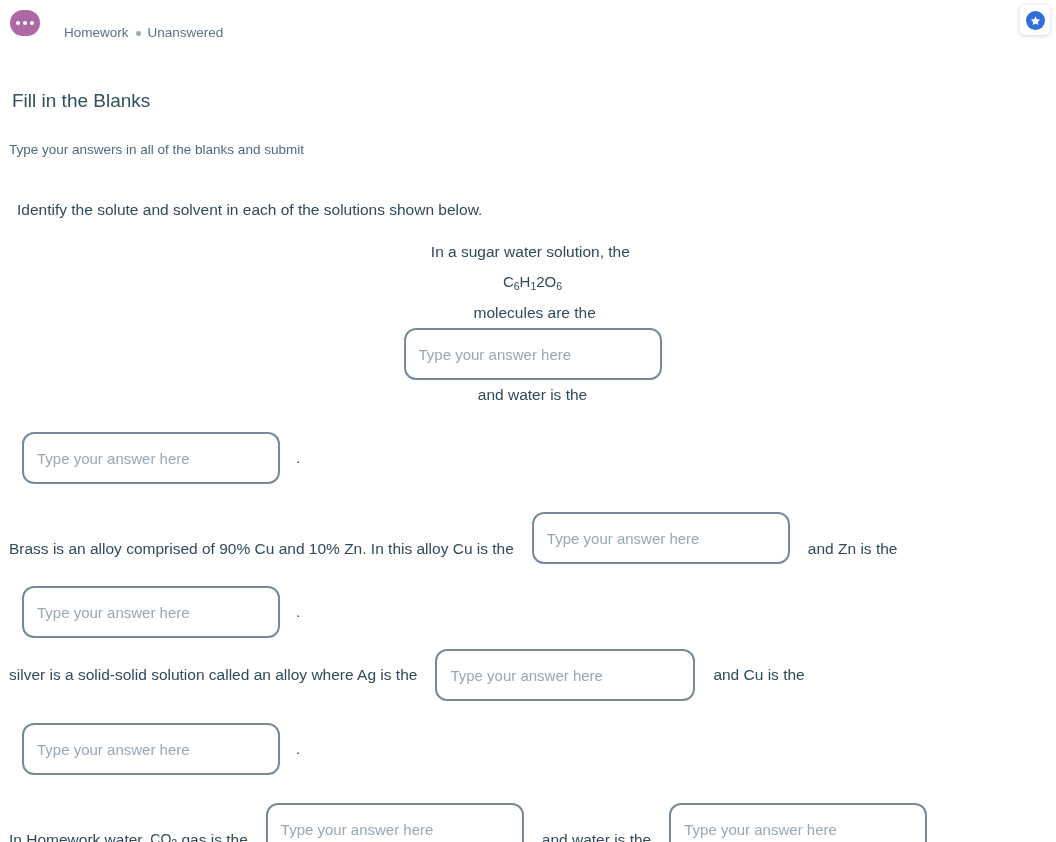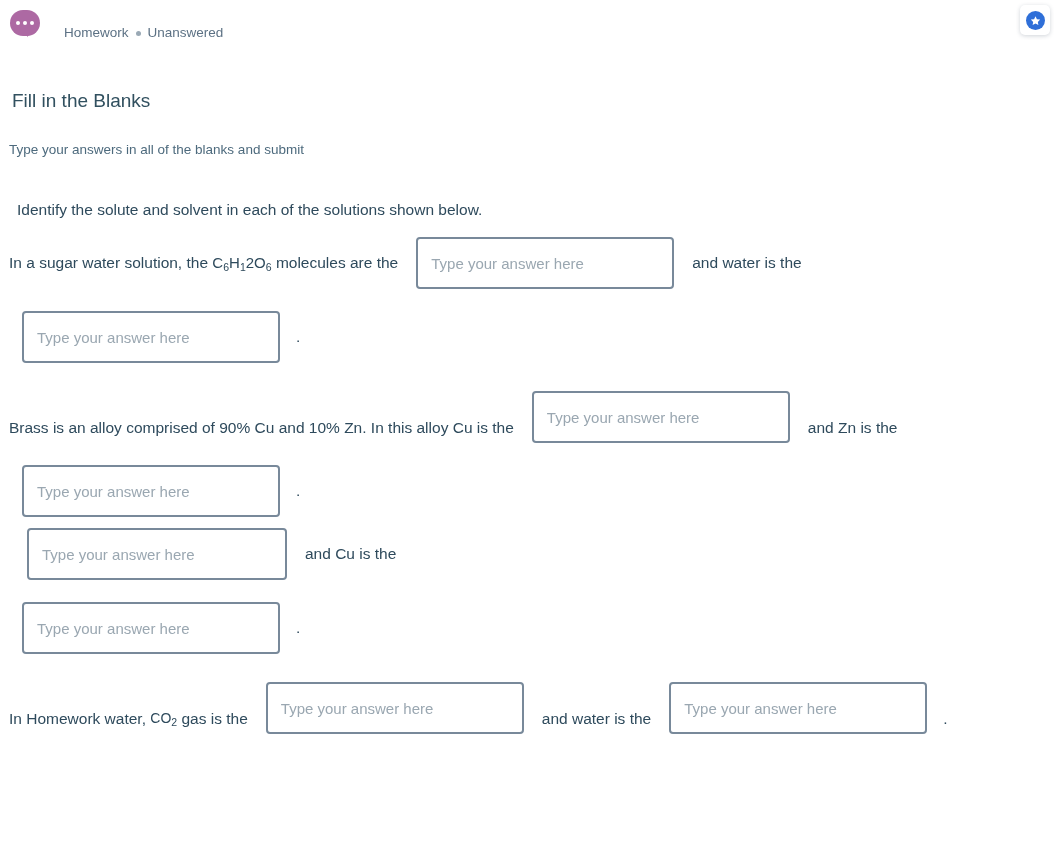--- a/index.html
+++ b/index.html
@@ -164,21 +164,21 @@
   }
   .formula .caps { font-size: 14px; }
 
   
   .answer-input {
     font-family: "Liberation Sans", "DejaVu Sans", sans-serif;
     font-size: 15px;
     color: #2e4a5c;
     background: #ffffff;
     border: 2px solid #78899a;
-    border-radius: 4px;
+    border-radius: 12px;
     height: 52px;
     box-sizing: border-box;
     padding: 0 13px;
     outline: none;
   }
   .answer-input::placeholder {
     color: #9aa7b1;
     opacity: 1;
   }
   .w-256 { width: 258px; }
@@ -223,21 +223,21 @@
   </div>
 </div>
 
 <div class="section-title">Fill in the Blanks</div>
 <div class="section-instructions">Type your answers in all of the blanks and submit</div>
 
 <div class="body">
 
   <div class="para">Identify the solute and solvent in each of the solutions shown below.</div>
 
-  <div class="line" style="margin-top:12px;">
+  <div class="line" style="margin-top:12px;flex-direction:column;">
     <span class="txt">In a sugar water solution, the </span>
     <span class="formula"><span>C</span><sub>6</sub><span>H</span><sub>1</sub><span>2</span><span>O</span><sub>6</sub></span>
     <span class="txt"> molecules are the</span>
     <span class="gap-sm"></span>
     <input class="answer-input w-256" type="text" value="" placeholder="Type your answer here" style="">
     <span class="gap-sm"></span>
     <span class="txt">and water is the</span>
   </div>
 
   <div class="line row-space-top">
@@ -253,20 +253,21 @@
     <span class="txt">and Zn is the</span>
   </div>
 
   <div class="line row-space-top">
     <input class="answer-input w-256 indent-box" type="text" value="" placeholder="Type your answer here" style="">
     <span class="txt period">.</span>
   </div>
 
 
   <div class="line" style="margin-top:11px;">
+    <span class="txt">silver is a solid-solid solution called an alloy where Ag is the</span>
     <span class="gap-sm"></span>
     <input class="answer-input w-260" type="text" value="" placeholder="Type your answer here" style="">
     <span class="gap-sm"></span>
     <span class="txt">and Cu is the</span>
   </div>
 
   <div class="line row-space-top">
     <input class="answer-input w-256 indent-box" type="text" value="" placeholder="Type your answer here" style="">
     <span class="txt period">.</span>
   </div>

